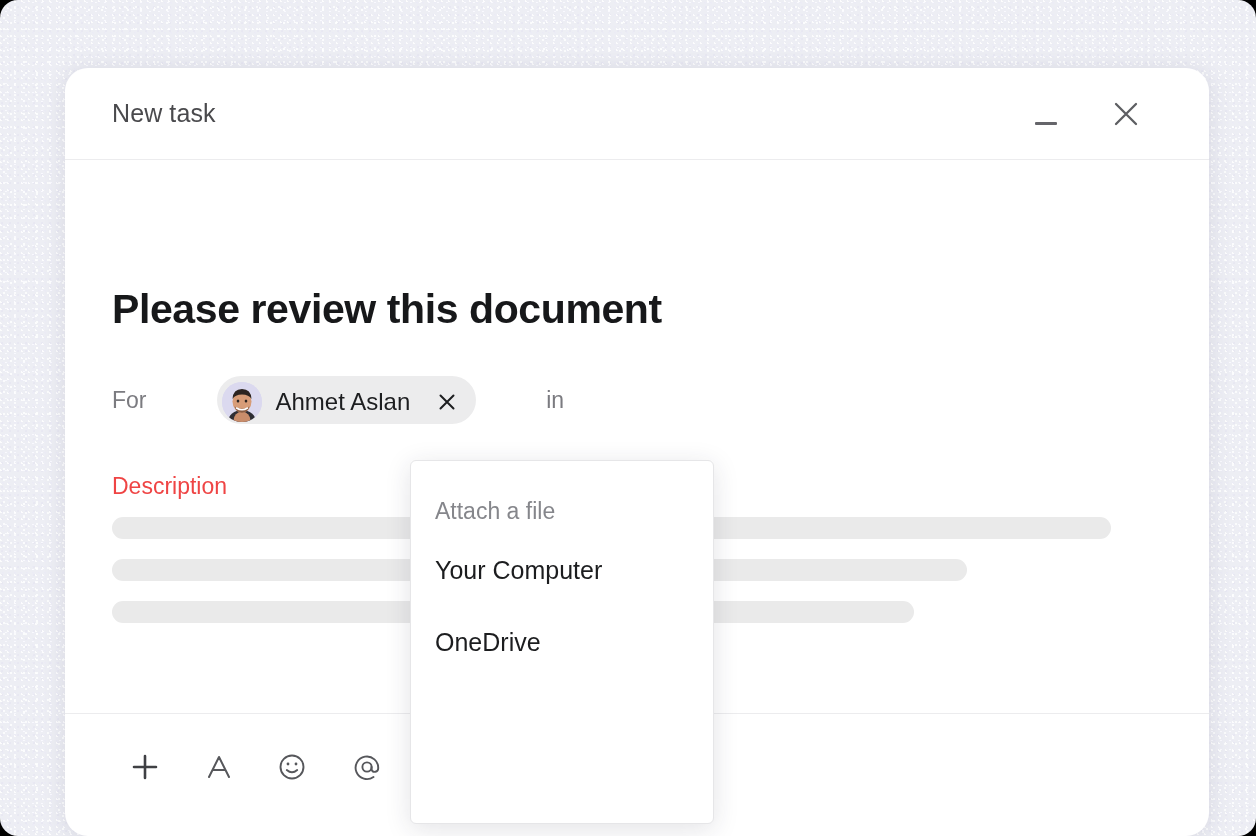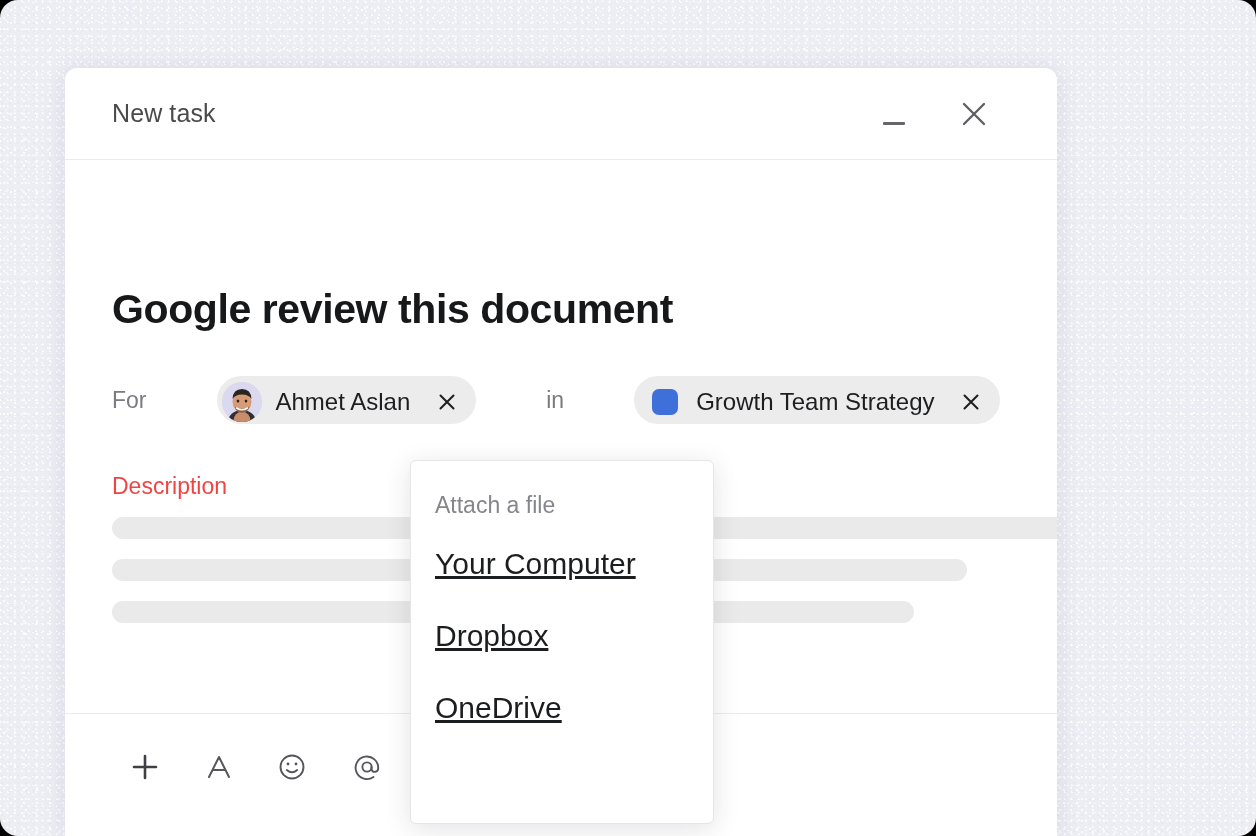--- a/index.html
+++ b/index.html
@@ -32,27 +32,28 @@
       radial-gradient(circle at 25% 88%, rgba(232,232,242,.9) 0 1px, transparent 1px),
       radial-gradient(circle at 55% 45%, rgba(236,236,246,.9) 0 1px, transparent 1px);
     background-size: 7px 7px, 11px 11px, 9px 9px, 13px 13px, 8px 8px, 6px 6px;
   }
 
   
   #window {
     position: absolute;
     left: 65px;
     top: 68px;
-    width: 992px;
+    width: 1144px;
     height: 768px;
     background: #ffffff;
     border-top-left-radius: 12px;
     border-top-right-radius: 12px;
     box-shadow: 0 2px 22px rgba(60, 60, 90, .13);
     overflow: hidden;
+    border-radius: 23px;
   }
 
   
   #titlebar {
     position: relative;
     height: 92px;
     border-bottom: 1px solid #ececee;
   }
   .win-title {
     position: absolute;
@@ -179,38 +180,37 @@
     position: absolute;
     left: 345px;
     top: 300px;
     width: 304px;
     height: 364px;
     background: #ffffff;
     border: 1px solid #e6e6e8;
     border-radius: 6px;
     box-shadow: 0 5px 26px rgba(40,40,60,.13);
     z-index: 20;
-    padding-top: 21px;
+    padding-top: 27px;
   }
   .menu-header {
     font-size: 23px;
     color: #85868b;
     padding: 0 24px;
     height: 46px;
     line-height: 46px;
   }
   .menu-item {
-    font-size: 30px;
+    font-size: 25px;
     color: #1c1d1f;
     padding: 0 24px;
     height: 72px;
     line-height: 72px;
     cursor: pointer;
     white-space: nowrap;
-    text-decoration: underline;
   }
 
   
   #footer {
     position: absolute;
     left: 0;
     top: 645px;
     width: 100%;
     height: 123px;
     border-top: 1px solid #ececee;
@@ -247,21 +247,21 @@
 
       <div class="win-btn" id="btn-close">
         <svg width="30" height="30" viewBox="0 0 30 30">
           <path d="M5 5 L25 25 M25 5 L5 25" stroke="#5d5e62" stroke-width="2.3" stroke-linecap="round" fill="none"></path>
         </svg>
       </div>
     </div>
 
     <div id="body">
 
-      <div class="task-title">Google review this document</div>
+      <div class="task-title">Please review this document</div>
 
       <div id="meta-row">
 
         <span class="meta-label">For</span>
 
         <div class="chip" id="chip-person">
           <div class="avatar av-person">
             <svg width="40" height="40" viewBox="0 0 40 40">
               <rect width="40" height="40" fill="#dbd9ef"></rect>
               <ellipse cx="20" cy="40" rx="14" ry="12" fill="#2e2e34"></ellipse>
@@ -277,40 +277,30 @@
           <span class="chip-text">Ahmet Aslan</span>
           <span class="chip-x">
             <svg width="20" height="20" viewBox="0 0 20 20">
               <path d="M3.5 3.5 L16.5 16.5 M16.5 3.5 L3.5 16.5" stroke="#1d1e20" stroke-width="2" stroke-linecap="round" fill="none"></path>
             </svg>
           </span>
         </div>
 
         <span class="meta-label" style="margin-left:22px">in</span>
 
-        <div class="chip" id="chip-project">
-          <span class="proj-square" style="background:#3f6fd8"></span>
-          <span class="chip-text">Growth Team Strategy</span>
-          <span class="chip-x">
-            <svg width="20" height="20" viewBox="0 0 20 20">
-              <path d="M3.5 3.5 L16.5 16.5 M16.5 3.5 L3.5 16.5" stroke="#1d1e20" stroke-width="2" stroke-linecap="round" fill="none"></path>
-            </svg>
-          </span>
-        </div>
       </div>
 
       <div class="desc-label">Description</div>
       <div class="skel" id="skel1"></div>
       <div class="skel" id="skel2"></div>
       <div class="skel" id="skel3"></div>
 
       <div id="attach-menu">
         <div class="menu-header">Attach a file</div>
         <div class="menu-item">Your Computer</div>
-        <div class="menu-item">Dropbox</div>
         <div class="menu-item">OneDrive</div>
       </div>
     </div>
 
     <div id="footer">
 
       <div class="tool" id="tool-add">
         <svg width="30" height="30" viewBox="0 0 30 30">
           <path d="M15 4 V26 M4 15 H26" stroke="#3f4044" stroke-width="2.6" stroke-linecap="round" fill="none"></path>
         </svg>

